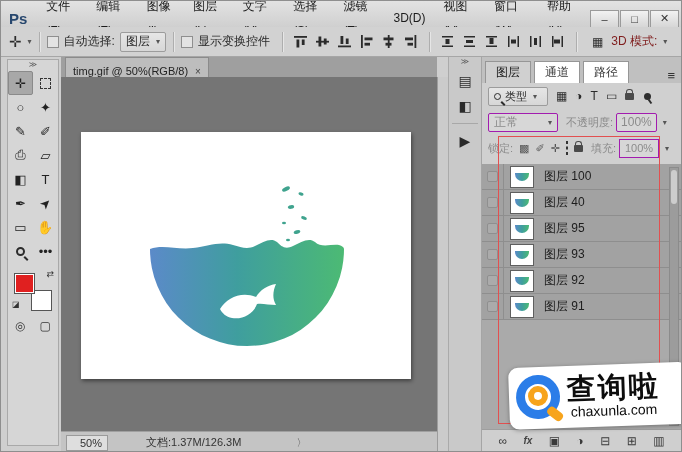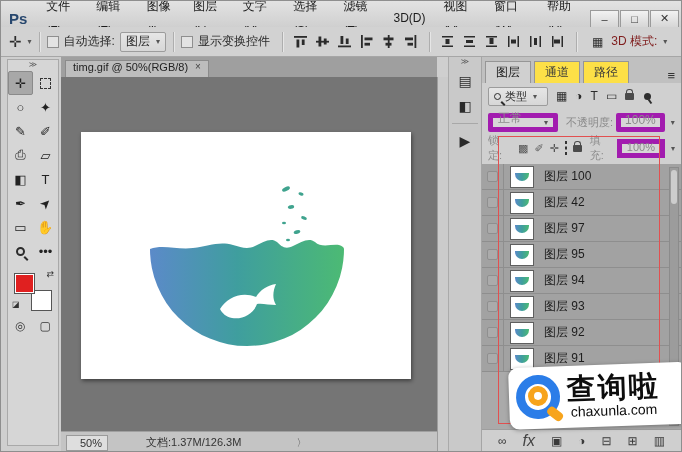--- a/index.html
+++ b/index.html
@@ -53,21 +53,21 @@
   .fg { position:absolute; left:2px; top:2px; width:21px; height:21px; background:#e02020;
     border:1px solid #555; box-shadow:inset 0 0 0 1px #fff; z-index:2; }
   .bg { position:absolute; right:2px; bottom:0; width:21px; height:21px; background:#fff;
     border:1px solid #555; z-index:1; }
   .swap { position:absolute; right:0; top:-2px; font-size:9px; color:#333; }
   .minisw { position:absolute; left:0; bottom:2px; font-size:8px; color:#333; }
   .tp-btns { display:flex; justify-content:space-around; margin-top:8px; font-size:12px; color:#333; }
 
   
   .tabstrip { position:absolute; left:60px; top:56px; width:376px; height:20px; background:#9f9f9f; }
-  .doctab { display:inline-flex; align-items:flex-start; height:20px; margin-left:4px;
+  .doctab { display:inline-flex; align-items:flex-end; height:20px; margin-left:4px;
     background:#bdbdbd; border:1px solid #8b8b8b; border-bottom:none;
     padding:0 7px; font-size:11px; color:#222; }
   .doctab .x { margin-left:7px; font-size:10px; color:#444; }
   .canvas { position:absolute; left:60px; top:76px; width:376px; height:354px; background:#757575; overflow:hidden; }
   .page { position:absolute; left:20px; top:55px; width:330px; height:247px; background:#ffffff;
     box-shadow:1px 2px 4px rgba(0,0,0,.45); }
   .canv-scroll { position:absolute; left:436px; top:76px; width:11px; height:376px;
     background:#cbcbcb; border-left:1px solid #9d9d9d; }
   .statusbar { position:absolute; left:60px; top:430px; width:376px; height:22px;
     background:#c4c4c4; border-top:1px solid #a0a0a0; display:flex; align-items:center;
@@ -83,56 +83,56 @@
   .dockstrip .hd { font-size:8px; color:#555; height:10px; line-height:9px; }
   .dock-ic { width:24px; height:22px; margin:3px auto 0; display:flex; align-items:center;
     justify-content:center; font-size:14px; color:#2a2a2a; }
   .dock-sep { height:1px; background:#a8a8a8; margin:6px 3px; }
 
   
   .layerspanel { position:absolute; left:480px; top:56px; right:0; bottom:0;
     background:#d0d0d0; border-left:1px solid #a5a5a5; font-size:12px; color:#2a2a2a; }
   .lp-tabs { height:26px; display:flex; align-items:flex-end; background:#c0c0c0; padding-top:4px; }
   .lp-tab { height:22px; padding:0 10px; display:flex; align-items:center;
-    border:1px solid #969696; border-bottom:none; background:#fde047; color:#3a3a3a; margin-left:3px; }
+    border:1px solid #969696; border-bottom:none; background:#ffffff; color:#3a3a3a; margin-left:3px; }
   .lp-tab.active { background:#d0d0d0; color:#1a1a1a; }
   .lp-menu { margin-left:auto; margin-right:6px; color:#333; font-size:13px; }
   .lp-row { display:flex; align-items:center; padding:0 6px; height:26px; }
   .lp-filter .select { height:19px; width:60px; font-size:11px; }
   .fico { margin-left:8px; font-size:12px; color:#2b2b2b; }
   .lockicon { width:9px; height:7px; background:#4a4a4a; border-radius:1px; position:relative; display:inline-block; }
   .lockicon::before { content:""; position:absolute; width:5px; height:5px; left:1px; top:-4px;
     border:1.5px solid #4a4a4a; border-bottom:none; border-radius:3px 3px 0 0; }
   .pin { width:7px; height:7px; background:#2e2e2e; border-radius:50%; position:relative;
     display:inline-block; margin-left:10px; }
   .pin::after { content:""; position:absolute; width:2px; height:5px; background:#2e2e2e;
     left:5px; top:6px; transform:rotate(-35deg); }
   .grayed { color:#8b8b8b; }
-  .lp-blend .select, .lp-lock .pct { border:5px solid #a21caf; background:#d7d7d7;
-    height:19px; display:inline-flex; align-items:flex-end; padding:0 5px; color:#8b8b8b; }
+  .lp-blend .select, .lp-lock .pct { border:1px solid #a21caf; background:#d7d7d7;
+    height:19px; display:inline-flex; align-items:center; padding:0 5px; color:#8b8b8b; }
   .lp-lock { font-size:11px; }
   .lk { margin-left:6px; font-size:11px; color:#555; }
   .layerlist { position:absolute; left:0; right:0; top:107px; bottom:22px; background:#aaaaaa; overflow:hidden; }
   .lrow { height:26px; display:flex; align-items:center; background:#a2a2a2;
     border-bottom:1px solid #8e8e8e; }
   .eyecol { width:22px; align-self:stretch; border-right:1px solid #8e8e8e;
     display:flex; align-items:center; justify-content:center; }
   .eyebox { width:11px; height:11px; border:1px solid #8f8f8f; border-radius:2px; background:#ababab; }
   .thumb { width:24px; height:22px; background:#ffffff; border:1px solid #5f5f5f; margin-left:6px;
     display:flex; align-items:flex-start; justify-content:center; padding-top:6px; }
   .minibowl { width:14px; height:8px; border-radius:0 0 14px 14px;
     background:linear-gradient(90deg,#5b8ac9,#3f9e9e,#4cba74); }
   .lname { margin-left:10px; font-size:12px; color:#1d1d1d; }
   .llscroll { position:absolute; right:2px; top:110px; width:10px; bottom:25px;
     background:#9c9c9c; border:1px solid #8b8b8b; }
   .llthumb { position:absolute; left:1px; right:1px; top:2px; height:34px; background:#cdcdcd; border-radius:3px; }
   .lp-bottom { position:absolute; left:0; right:0; bottom:0; height:22px; background:#cfcfcf;
     border-top:1px solid #9e9e9e; display:flex; align-items:center; justify-content:space-evenly;
     font-size:12px; color:#3a3a3a; }
-  .fx { font-style:italic; font-weight:normal; font-size:16px; color:#444; }
+  .fx { font-style:italic; font-weight:bold; font-size:10px; color:#444; }
 
   
   .redbox { position:absolute; left:497px; top:135px; width:162px; height:288px;
     border:1px solid #e25050; z-index:40; pointer-events:none; }
 
   
   .watermark { position:absolute; left:507px; top:367px; width:180px; height:62px;
     background:#ffffff; border-radius:10px; transform:rotate(-2deg); transform-origin:left top;
     z-index:50; display:flex; align-items:center; padding:3px 4px;
     box-shadow:0 1px 4px rgba(0,0,0,.35); }
@@ -460,48 +460,30 @@
         </div>
       <span class="lname">图层 100</span>
     </div>
     <div class="lrow">
       <div class="eyecol">
           <span class="eyebox"></span>
         </div>
       <div class="thumb">
           <span class="minibowl"></span>
         </div>
-      <span class="lname">图层 42</span>
+      <span class="lname">图层 40</span>
     </div>
     <div class="lrow">
       <div class="eyecol">
           <span class="eyebox"></span>
         </div>
       <div class="thumb">
           <span class="minibowl"></span>
         </div>
-      <span class="lname">图层 97</span>
-    </div>
-    <div class="lrow">
-      <div class="eyecol">
-          <span class="eyebox"></span>
-        </div>
-      <div class="thumb">
-          <span class="minibowl"></span>
-        </div>
       <span class="lname">图层 95</span>
-    </div>
-    <div class="lrow">
-      <div class="eyecol">
-          <span class="eyebox"></span>
-        </div>
-      <div class="thumb">
-          <span class="minibowl"></span>
-        </div>
-      <span class="lname">图层 94</span>
     </div>
     <div class="lrow">
       <div class="eyecol">
           <span class="eyebox"></span>
         </div>
       <div class="thumb">
           <span class="minibowl"></span>
         </div>
       <span class="lname">图层 93</span>
     </div>

